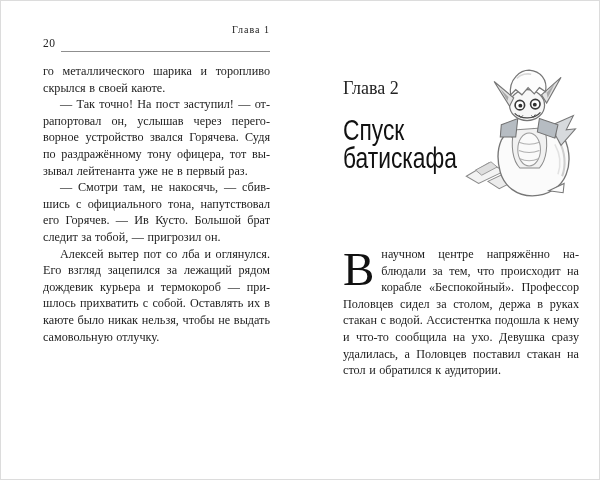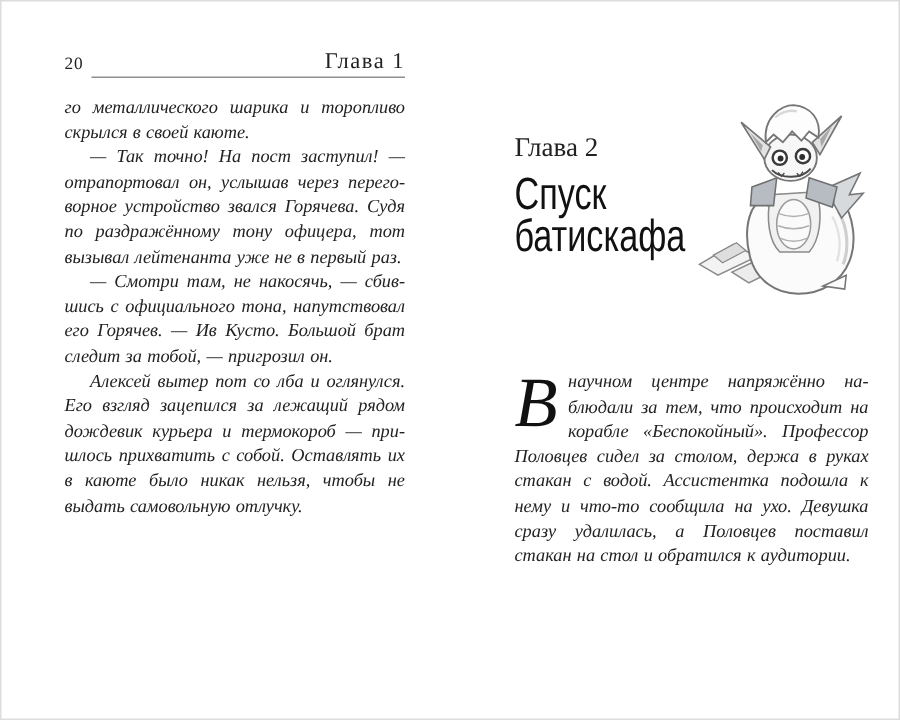--- a/index.html
+++ b/index.html
@@ -14,36 +14,35 @@
     color:var(--c-text);
     font-family:"Liberation Serif","DejaVu Serif",serif;
   }
   
   .page-left{position:absolute;left:42px;top:33px;width:227px;}
   .running-head{position:relative;height:17px;}
   .running-head .num{
     position:absolute;left:0;bottom:2px;font-size:11.5px;letter-spacing:0.5px;
   }
   .running-head .chap{
-    position:absolute;right:0;bottom:1px;font-size:15px;letter-spacing:1px;font-family:Liberation Serif, serif;
+    position:absolute;right:0;bottom:16px;font-size:10px;letter-spacing:1px;font-family:Liberation Serif, serif;
   }
   .head-rule{
     position:absolute;left:18px;right:0;bottom:-1px;height:1.5px;
     background:var(--c-rule);
   }
   .body-text{
     margin-top:12px;font-size:12.2px;line-height:16.6px;text-align:justify;
     word-spacing:0.5px;
-    font-style:italic;
   }
   .body-text p{margin:0;text-indent:17px;}
   .body-text p.noindent{text-indent:0;}
   
   .page-right{position:absolute;left:342px;top:33px;width:236px;}
-  .chapter-label{position:absolute;left:0;top:44px;font-size:18px;margin-top:10px;}
+  .chapter-label{position:absolute;left:0;top:44px;font-size:18px;}
   .chapter-title{
     position:absolute;left:0;top:82px;margin:0;
     font-family:"Liberation Sans","DejaVu Sans",sans-serif;
     font-weight:400;font-size:30px;line-height:28px;color:#111;
     transform:scaleX(0.76);transform-origin:0 0;white-space:nowrap;
   }
   .illo{position:absolute;left:120px;top:32px;width:124px;height:136px;}
   .page-right .body-text{position:absolute;left:0;top:212px;width:236px;margin-top:0;}
   .dropcap{
     float:left;font-size:47px;line-height:40px;padding:3px 7px 0 0;

